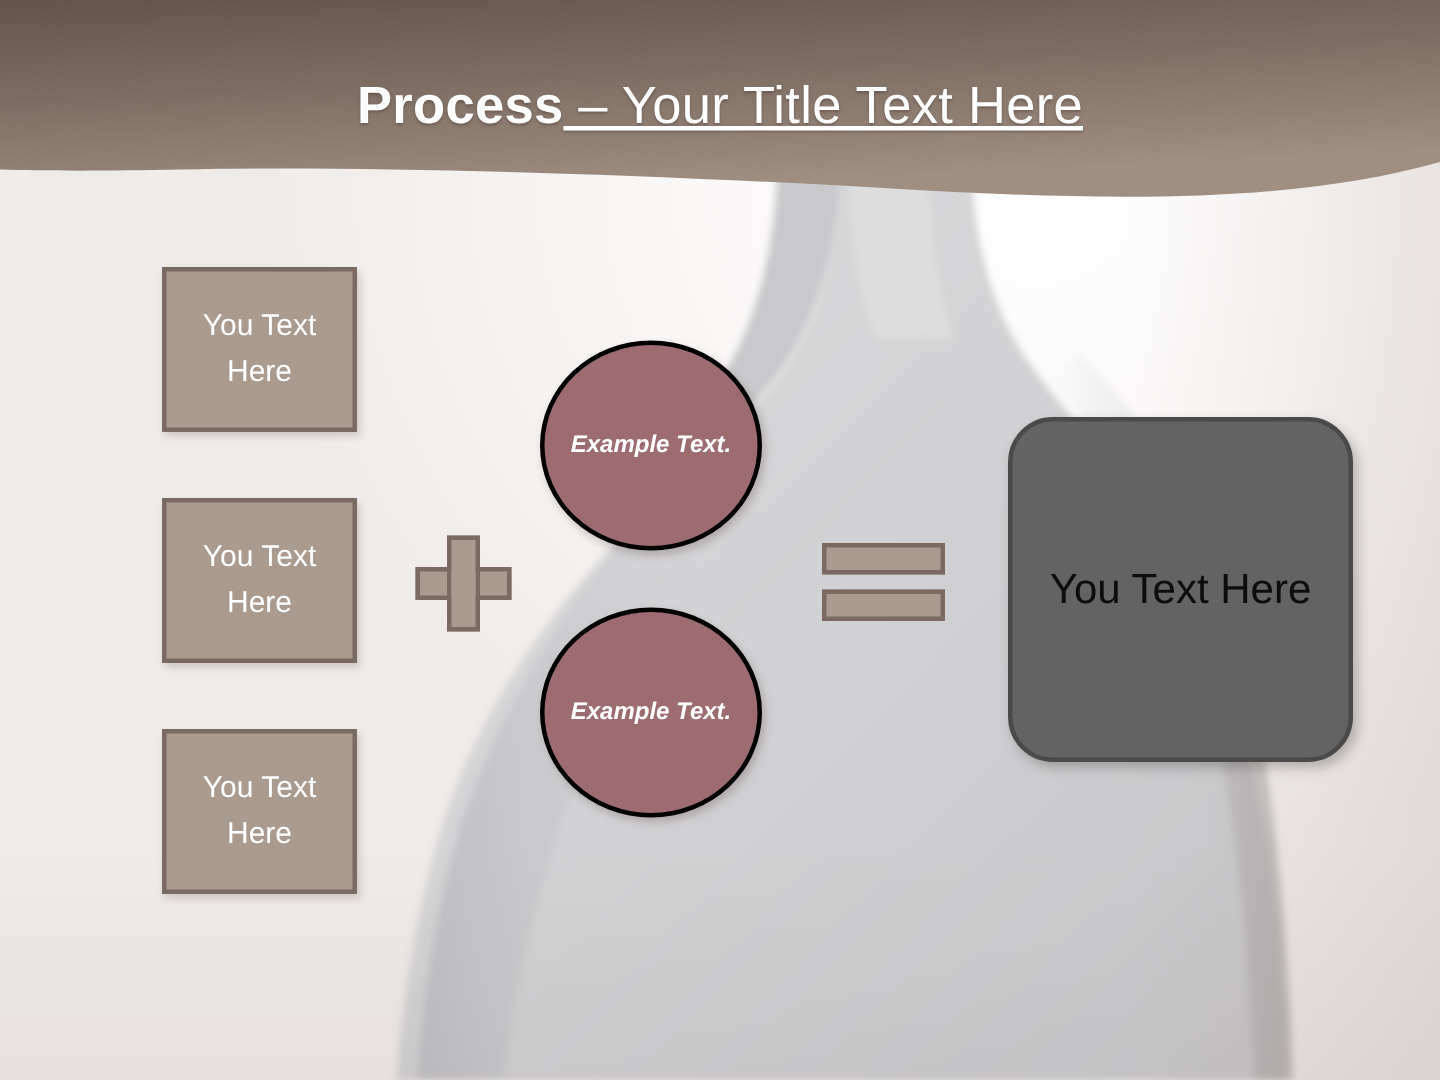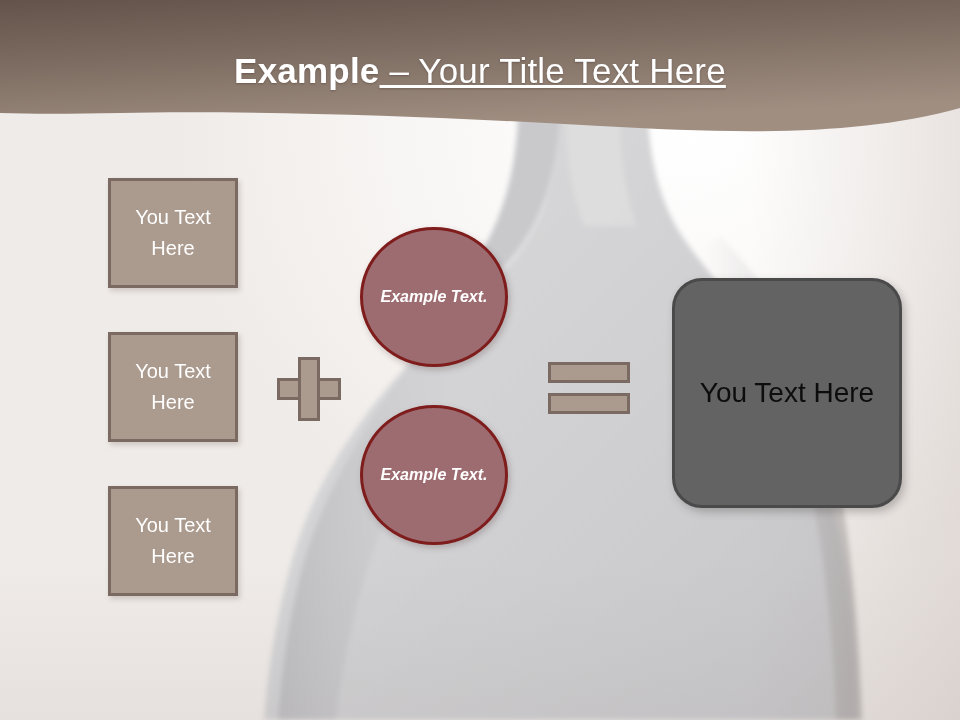--- a/index.html
+++ b/index.html
@@ -106,21 +106,21 @@
   }
 
   
   .rose-circle {
     position: absolute;
     width: 148px;
     height: 140px;
     box-sizing: border-box;
     border-radius: 50%;
     background: #9d6c70;
-    border: 3px solid #7f1d1d;
+    border: 3px solid #000000;
     color: #ffffff;
     font-size: 16px;
     font-weight: bold;
     font-style: italic;
     line-height: 26px;
     display: flex;
     align-items: center;
     justify-content: center;
     box-shadow: 2px 3px 6px rgba(70,45,45,0.25);
   }
@@ -236,21 +236,21 @@
         <stop offset="100%" stop-color="#a08e81"></stop>
       </linearGradient>
     </defs>
     <path d="M 0,0 L 960,0 L 960,108
              C 860,136 740,134 600,126
              C 450,117 250,110 120,113
              C 70,114 30,114 0,113 Z" fill="url(#hdrGrad)"></path>
   </svg>
 
   <div class="header-title">
-    <span class="strong">Example</span><span class="light"> – Your Title Text Here</span>
+    <span class="strong">Process</span><span class="light"> – Your Title Text Here</span>
   </div>
 
   <div class="tan-box box-1">
     <span>You Text Here</span>
   </div>
   <div class="tan-box box-2">
     <span>You Text Here</span>
   </div>
   <div class="tan-box box-3">
     <span>You Text Here</span>

